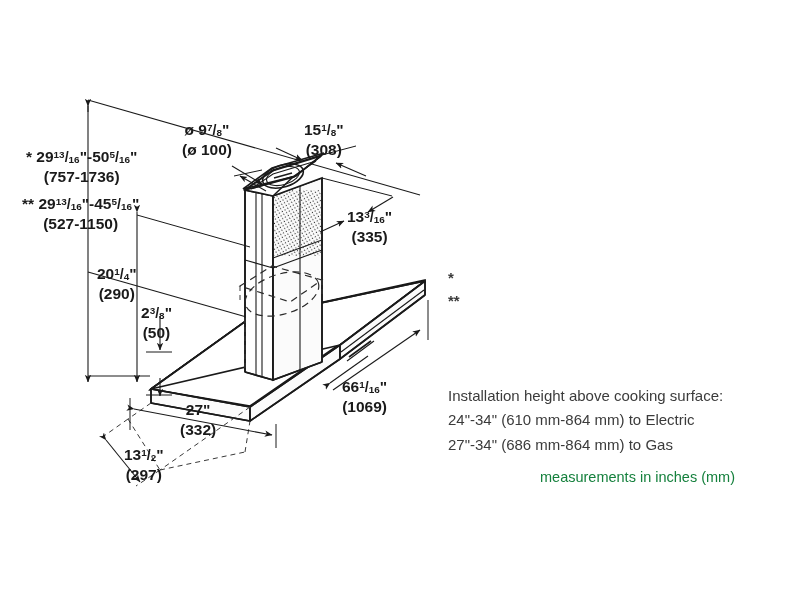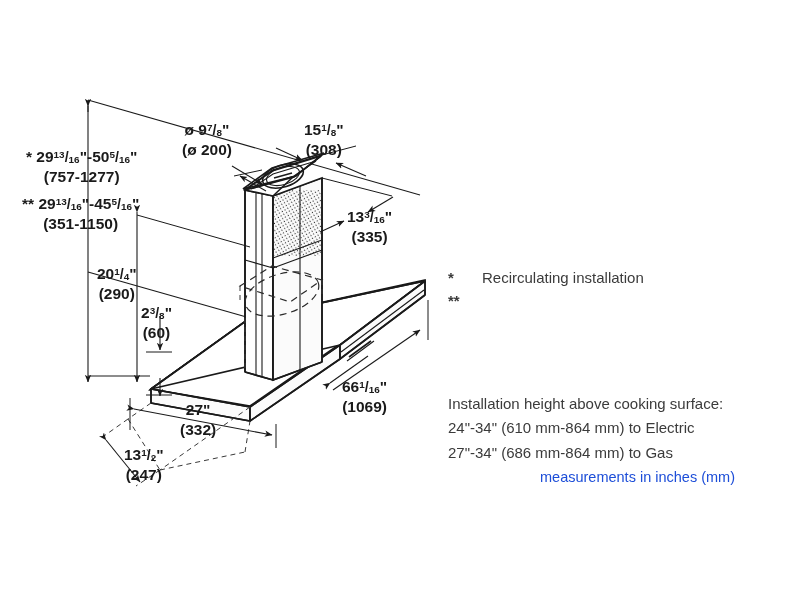--- a/index.html
+++ b/index.html
@@ -121,21 +121,21 @@
     font-family: "Liberation Sans", sans-serif;
     font-size: 15px;
     color: #3b3b3b;
     line-height: 1.62;
     white-space: nowrap;
   }
   .measure-note {
     position: absolute;
     font-family: "Liberation Sans", sans-serif;
     font-size: 14.5px;
-    color: #1d4ed8;
+    color: #15803d;
     white-space: nowrap;
   }
 </style>
 </head>
 <body>
 
 <div id="drawing-root">
 
   <svg id="tech-drawing" viewBox="0 0 800 600">
     <defs>
@@ -299,79 +299,78 @@
     <g>
       <line class="dim-line" x1="393" y1="197" x2="368" y2="212" marker-end="url(#arrowEnd)"></line>
       <line class="dim-line" x1="320" y1="232" x2="344" y2="221" marker-end="url(#arrowEnd)"></line>
       <line class="ext-line" x1="322" y1="178" x2="392" y2="196"></line>
     </g>
 
   </svg>
 
   <div class="txt center" style="left:182px; top:120px;">
     <div><span>ø 9</span><sup>7</sup><span class="sl">/</span><sub>8</sub><span>"</span></div>
-    <div>(ø 200)</div>
+    <div>(ø 100)</div>
   </div>
 
   <div class="txt center" style="left:304px; top:120px;">
     <div><span>15</span><sup>1</sup><span class="sl">/</span><sub>8</sub><span>"</span></div>
     <div>(308)</div>
   </div>
 
   <div class="txt center" style="left:347px; top:207px;">
     <div><span>13</span><sup>3</sup><span class="sl">/</span><sub>16</sub><span>"</span></div>
     <div>(335)</div>
   </div>
 
   <div class="txt center" style="left:26px; top:147px;">
     <div><span>*</span>&nbsp;<span>29</span><sup>13</sup><span class="sl">/</span><sub>16</sub><span>"</span>-<span>50</span><sup>5</sup><span class="sl">/</span><sub>16</sub><span>"</span></div>
-    <div>(757-1277)</div>
+    <div>(757-1736)</div>
   </div>
 
   <div class="txt center" style="left:22px; top:194px;">
     <div><span>**</span>&nbsp;<span>29</span><sup>13</sup><span class="sl">/</span><sub>16</sub><span>"</span>-<span>45</span><sup>5</sup><span class="sl">/</span><sub>16</sub><span>"</span></div>
-    <div>(351-1150)</div>
+    <div>(527-1150)</div>
   </div>
 
   <div class="txt center" style="left:97px; top:264px;">
     <div><span>20</span><sup>1</sup><span class="sl">/</span><sub>4</sub><span>"</span></div>
     <div>(290)</div>
   </div>
 
   <div class="txt center" style="left:141px; top:303px;">
     <div><span>2</span><sup>3</sup><span class="sl">/</span><sub>8</sub><span>"</span></div>
-    <div>(60)</div>
+    <div>(50)</div>
   </div>
 
   <div class="txt center" style="left:180px; top:400px;">
     <div><span>27</span><span>"</span></div>
     <div>(332)</div>
   </div>
 
   <div class="txt center" style="left:342px; top:377px;">
     <div><span>66</span><sup>1</sup><span class="sl">/</span><sub>16</sub><span>"</span></div>
     <div>(1069)</div>
   </div>
 
   <div class="txt center" style="left:124px; top:445px;">
     <div><span>13</span><sup>1</sup><span class="sl">/</span><sub>2</sub><span>"</span></div>
-    <div>(247)</div>
+    <div>(297)</div>
   </div>
 
   <div class="notes-block" style="left:448px; top:266px;">
     <div class="notes-row">
       <span class="notes-marker">*</span>
-      <span>Recirculating installation</span>
     </div>
     <div class="notes-row">
       <span class="notes-marker">**</span>
     </div>
   </div>
 
-  <div class="install-block" style="left:448px; top:392px;">
+  <div class="install-block" style="left:448px; top:384px;">
     <div>Installation height above cooking surface:</div>
     <div>24"-34" (610 mm-864 mm) to Electric</div>
     <div>27"-34" (686 mm-864 mm) to Gas</div>
   </div>
 
   <div class="measure-note" style="left:540px; top:469px;">measurements in inches (mm)</div>
 
 </div>
 
 </body></html>

